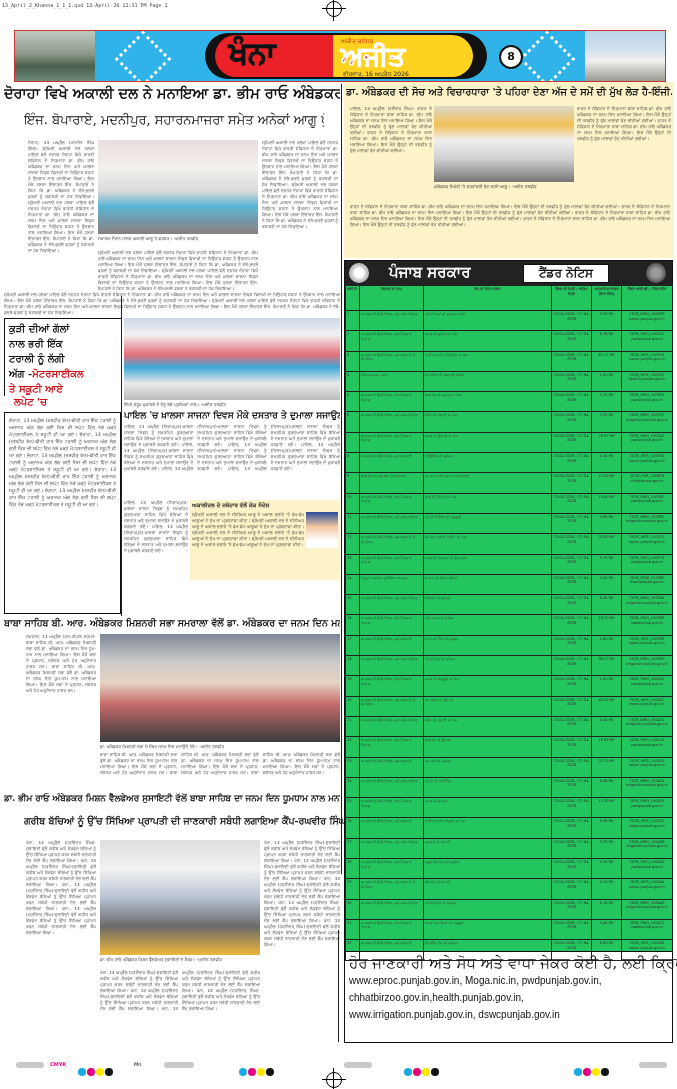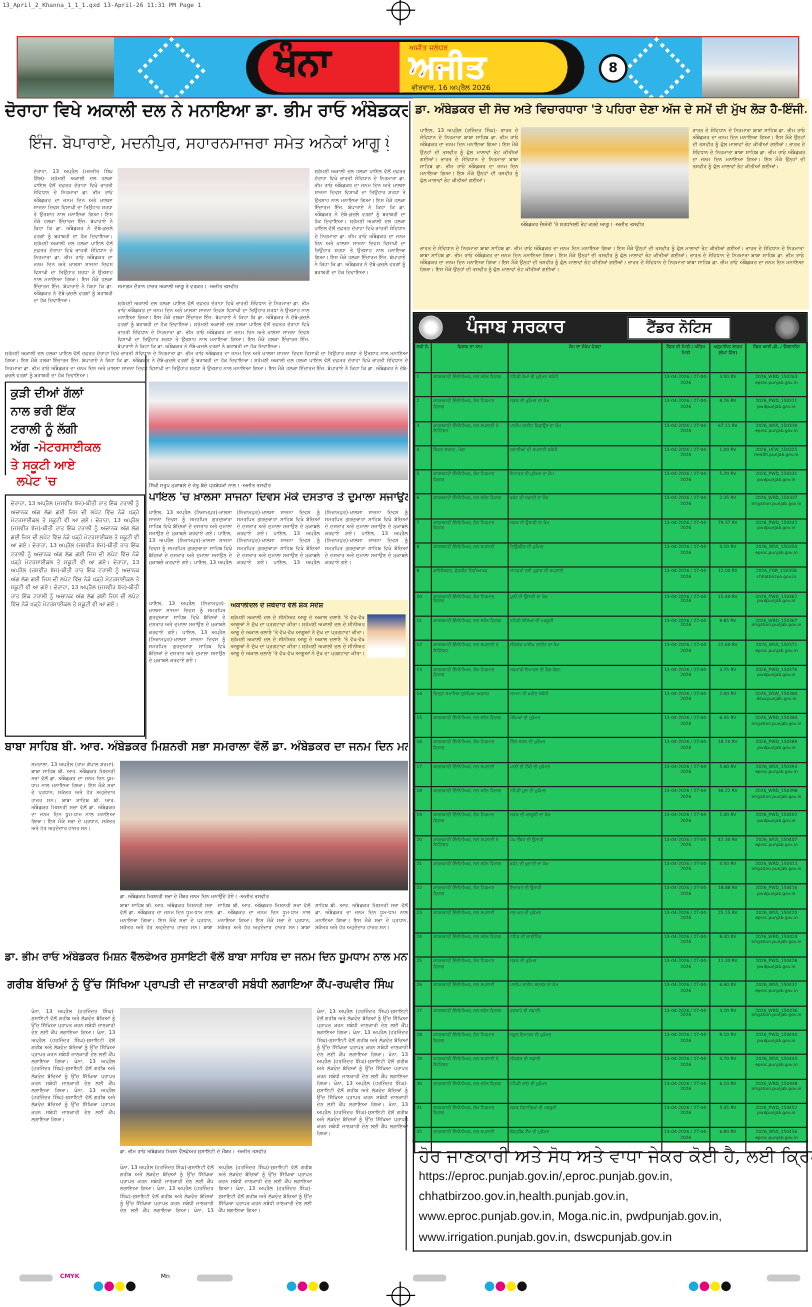--- a/index.html
+++ b/index.html
@@ -377,23 +377,22 @@
           <td style="text-align: center;">13-04-2026 / 27-04-2026</td>
           <td style="text-align: center;">6.80 RV</td>
           <td style="text-align: center;">2026_WSS_150456 eproc.punjab.gov.in</td>
         </tr>
       </tbody>
   </table>
 </div>
 <div class="abs tender-foot">
   <div class="abs tf-punj">ਹੋਰ ਜਾਣਕਾਰੀ ਅਤੇ ਸੋਧ ਅਤੇ ਵਾਧਾ ਜੇਕਰ ਕੋਈ ਹੈ, ਲਈ ਕ੍ਰਿਪਾ ਕਰਕੇ ਪਧਾਰੋ</div>
   <div class="abs tf-links">
-    <div>https://eproc.punjab.gov.in/,eproc.punjab.gov.in,</div>
+    <div>www.eproc.punjab.gov.in, Moga.nic.in, pwdpunjab.gov.in,</div>
     <div>chhatbirzoo.gov.in,health.punjab.gov.in,</div>
-    <div>www.eproc.punjab.gov.in, Moga.nic.in, pwdpunjab.gov.in,</div>
     <div>www.irrigation.punjab.gov.in, dswcpunjab.gov.in</div>
   </div>
 </div>
 
 <div class="abs sidebox">
   <div class="sidebox" style="position:static;border:none;padding:2px 4px;">
     <div class="t">ਕੁੜੀ ਦੀਆਂ ਗੱਲਾਂ</div>
     <div class="t">ਨਾਲ ਭਰੀ ਇੱਕ</div>
     <div class="t">ਟਰਾਲੀ ਨੂੰ ਲੱਗੀ</div>
     <div class="t"><span>ਅੱਗ -</span><span class="red">ਮੋਟਰਸਾਈਕਲ</span></div>
@@ -417,21 +416,21 @@
 <div class="abs txt" style="left:192px;top:512px;width:112px;height:66px;"><span>ਸ਼੍ਰੋਮਣੀ ਅਕਾਲੀ ਦਲ ਦੇ ਸੀਨੀਅਰ ਆਗੂ ਦੇ ਅਕਾਲ ਚਲਾਣੇ 'ਤੇ ਵੱਖ-ਵੱਖ ਆਗੂਆਂ ਨੇ ਦੁੱਖ ਦਾ ਪ੍ਰਗਟਾਵਾ ਕੀਤਾ।</span> <span>ਸ਼੍ਰੋਮਣੀ ਅਕਾਲੀ ਦਲ ਦੇ ਸੀਨੀਅਰ ਆਗੂ ਦੇ ਅਕਾਲ ਚਲਾਣੇ 'ਤੇ ਵੱਖ-ਵੱਖ ਆਗੂਆਂ ਨੇ ਦੁੱਖ ਦਾ ਪ੍ਰਗਟਾਵਾ ਕੀਤਾ।</span> <span>ਸ਼੍ਰੋਮਣੀ ਅਕਾਲੀ ਦਲ ਦੇ ਸੀਨੀਅਰ ਆਗੂ ਦੇ ਅਕਾਲ ਚਲਾਣੇ 'ਤੇ ਵੱਖ-ਵੱਖ ਆਗੂਆਂ ਨੇ ਦੁੱਖ ਦਾ ਪ੍ਰਗਟਾਵਾ ਕੀਤਾ।</span> <span>ਸ਼੍ਰੋਮਣੀ ਅਕਾਲੀ ਦਲ ਦੇ ਸੀਨੀਅਰ ਆਗੂ ਦੇ ਅਕਾਲ ਚਲਾਣੇ 'ਤੇ ਵੱਖ-ਵੱਖ ਆਗੂਆਂ ਨੇ ਦੁੱਖ ਦਾ ਪ੍ਰਗਟਾਵਾ ਕੀਤਾ।</span></div>
 <div class="abs txt" style="left:124px;top:500px;width:64px;height:80px;"><span>ਪਾਇਲ, 13 ਅਪ੍ਰੈਲ (ਨਿਜ਼ਾਮਪੁਰ)-ਖ਼ਾਲਸਾ ਸਾਜਨਾ ਦਿਵਸ ਨੂੰ ਸਮਰਪਿਤ ਗੁਰਦੁਆਰਾ ਸਾਹਿਬ ਵਿਖੇ ਬੱਚਿਆਂ ਦੇ ਦਸਤਾਰ ਅਤੇ ਦੁਮਾਲਾ ਸਜਾਉਣ ਦੇ ਮੁਕਾਬਲੇ ਕਰਵਾਏ ਗਏ।</span> <span>ਪਾਇਲ, 13 ਅਪ੍ਰੈਲ (ਨਿਜ਼ਾਮਪੁਰ)-ਖ਼ਾਲਸਾ ਸਾਜਨਾ ਦਿਵਸ ਨੂੰ ਸਮਰਪਿਤ ਗੁਰਦੁਆਰਾ ਸਾਹਿਬ ਵਿਖੇ ਬੱਚਿਆਂ ਦੇ ਦਸਤਾਰ ਅਤੇ ਦੁਮਾਲਾ ਸਜਾਉਣ ਦੇ ਮੁਕਾਬਲੇ ਕਰਵਾਏ ਗਏ।</span></div>
 
 <div class="abs hl" style="left:4px;top:617px;width:336px;font-size:9.5px;">ਬਾਬਾ ਸਾਹਿਬ ਬੀ. ਆਰ. ਅੰਬੇਡਕਰ ਮਿਸ਼ਨਰੀ ਸਭਾ ਸਮਰਾਲਾ ਵੱਲੋਂ ਡਾ. ਅੰਬੇਡਕਰ ਦਾ ਜਨਮ ਦਿਨ ਮਨਾਇਆ</div>
 <div class="abs txt" style="left:26px;top:634px;width:70px;height:146px;"><span>ਸਮਰਾਲਾ, 13 ਅਪ੍ਰੈਲ (ਰਾਮ ਗੋਪਾਲ ਸ਼ਰਮਾ)-</span> <span>ਬਾਬਾ ਸਾਹਿਬ ਬੀ. ਆਰ. ਅੰਬੇਡਕਰ ਮਿਸ਼ਨਰੀ ਸਭਾ ਵੱਲੋਂ ਡਾ. ਅੰਬੇਡਕਰ ਦਾ ਜਨਮ ਦਿਨ ਧੂਮ-ਧਾਮ ਨਾਲ ਮਨਾਇਆ ਗਿਆ। ਇਸ ਮੌਕੇ ਸਭਾ ਦੇ ਪ੍ਰਧਾਨ, ਸਕੱਤਰ ਅਤੇ ਹੋਰ ਅਹੁਦੇਦਾਰ ਹਾਜ਼ਰ ਸਨ।</span> <span>ਬਾਬਾ ਸਾਹਿਬ ਬੀ. ਆਰ. ਅੰਬੇਡਕਰ ਮਿਸ਼ਨਰੀ ਸਭਾ ਵੱਲੋਂ ਡਾ. ਅੰਬੇਡਕਰ ਦਾ ਜਨਮ ਦਿਨ ਧੂਮ-ਧਾਮ ਨਾਲ ਮਨਾਇਆ ਗਿਆ। ਇਸ ਮੌਕੇ ਸਭਾ ਦੇ ਪ੍ਰਧਾਨ, ਸਕੱਤਰ ਅਤੇ ਹੋਰ ਅਹੁਦੇਦਾਰ ਹਾਜ਼ਰ ਸਨ।</span></div>
 <div class="abs photo" style="left:100px;top:634px;width:240px;height:108px;background:linear-gradient(180deg,#7f8896 0%,#c9c9c9 25%,#e7d4c2 45%,#c56a6a 65%,#3b3b3b 100%);"></div>
 <div class="abs cap" style="left:100px;top:744px;width:240px;height:7px;">ਡਾ. ਅੰਬੇਡਕਰ ਮਿਸ਼ਨਰੀ ਸਭਾ ਦੇ ਮੈਂਬਰ ਜਨਮ ਦਿਨ ਮਨਾਉਂਦੇ ਹੋਏ। -ਅਜੀਤ ਤਸਵੀਰ</div>
 <div class="abs txt" style="left:100px;top:752px;width:240px;height:30px;column-count:3;column-gap:4px;"><span>ਬਾਬਾ ਸਾਹਿਬ ਬੀ. ਆਰ. ਅੰਬੇਡਕਰ ਮਿਸ਼ਨਰੀ ਸਭਾ ਵੱਲੋਂ ਡਾ. ਅੰਬੇਡਕਰ ਦਾ ਜਨਮ ਦਿਨ ਧੂਮ-ਧਾਮ ਨਾਲ ਮਨਾਇਆ ਗਿਆ। ਇਸ ਮੌਕੇ ਸਭਾ ਦੇ ਪ੍ਰਧਾਨ, ਸਕੱਤਰ ਅਤੇ ਹੋਰ ਅਹੁਦੇਦਾਰ ਹਾਜ਼ਰ ਸਨ।</span> <span>ਬਾਬਾ ਸਾਹਿਬ ਬੀ. ਆਰ. ਅੰਬੇਡਕਰ ਮਿਸ਼ਨਰੀ ਸਭਾ ਵੱਲੋਂ ਡਾ. ਅੰਬੇਡਕਰ ਦਾ ਜਨਮ ਦਿਨ ਧੂਮ-ਧਾਮ ਨਾਲ ਮਨਾਇਆ ਗਿਆ। ਇਸ ਮੌਕੇ ਸਭਾ ਦੇ ਪ੍ਰਧਾਨ, ਸਕੱਤਰ ਅਤੇ ਹੋਰ ਅਹੁਦੇਦਾਰ ਹਾਜ਼ਰ ਸਨ।</span> <span>ਬਾਬਾ ਸਾਹਿਬ ਬੀ. ਆਰ. ਅੰਬੇਡਕਰ ਮਿਸ਼ਨਰੀ ਸਭਾ ਵੱਲੋਂ ਡਾ. ਅੰਬੇਡਕਰ ਦਾ ਜਨਮ ਦਿਨ ਧੂਮ-ਧਾਮ ਨਾਲ ਮਨਾਇਆ ਗਿਆ। ਇਸ ਮੌਕੇ ਸਭਾ ਦੇ ਪ੍ਰਧਾਨ, ਸਕੱਤਰ ਅਤੇ ਹੋਰ ਅਹੁਦੇਦਾਰ ਹਾਜ਼ਰ ਸਨ।</span></div>
 
 <div class="abs hl" style="left:4px;top:793px;width:336px;font-size:8.8px;">ਡਾ. ਭੀਮ ਰਾਓ ਅੰਬੇਡਕਰ ਮਿਸ਼ਨ ਵੈੱਲਫੇਅਰ ਸੁਸਾਇਟੀ ਵੱਲੋਂ ਬਾਬਾ ਸਾਹਿਬ ਦਾ ਜਨਮ ਦਿਨ ਧੂਮਧਾਮ ਨਾਲ ਮਨਾਇਆ</div>
-<div class="abs sub" style="left:6px;top:815px;width:334px;font-size:9.5px;font-weight:bold;">ਗਰੀਬ ਬੱਚਿਆਂ ਨੂੰ ਉੱਚ ਸਿੱਖਿਆ ਪ੍ਰਾਪਤੀ ਦੀ ਜਾਣਕਾਰੀ ਸਬੰਧੀ ਲਗਾਇਆ ਕੈਂਪ-ਰਘਵੀਰ ਸਿੰਘ</div>
+<div class="abs sub" style="left:24px;top:815px;width:334px;font-size:9.5px;font-weight:bold;">ਗਰੀਬ ਬੱਚਿਆਂ ਨੂੰ ਉੱਚ ਸਿੱਖਿਆ ਪ੍ਰਾਪਤੀ ਦੀ ਜਾਣਕਾਰੀ ਸਬੰਧੀ ਲਗਾਇਆ ਕੈਂਪ-ਰਘਵੀਰ ਸਿੰਘ</div>
 <div class="abs txt" style="left:26px;top:840px;width:70px;height:200px;"><span>ਖੰਨਾ, 13 ਅਪ੍ਰੈਲ (ਹਰਜਿੰਦਰ ਸਿੰਘ)-ਸੁਸਾਇਟੀ ਵੱਲੋਂ ਗਰੀਬ ਅਤੇ ਲੋੜਵੰਦ ਬੱਚਿਆਂ ਨੂੰ ਉੱਚ ਸਿੱਖਿਆ ਪ੍ਰਾਪਤ ਕਰਨ ਸਬੰਧੀ ਜਾਣਕਾਰੀ ਦੇਣ ਲਈ ਕੈਂਪ ਲਗਾਇਆ ਗਿਆ।</span> <span>ਖੰਨਾ, 13 ਅਪ੍ਰੈਲ (ਹਰਜਿੰਦਰ ਸਿੰਘ)-ਸੁਸਾਇਟੀ ਵੱਲੋਂ ਗਰੀਬ ਅਤੇ ਲੋੜਵੰਦ ਬੱਚਿਆਂ ਨੂੰ ਉੱਚ ਸਿੱਖਿਆ ਪ੍ਰਾਪਤ ਕਰਨ ਸਬੰਧੀ ਜਾਣਕਾਰੀ ਦੇਣ ਲਈ ਕੈਂਪ ਲਗਾਇਆ ਗਿਆ।</span> <span>ਖੰਨਾ, 13 ਅਪ੍ਰੈਲ (ਹਰਜਿੰਦਰ ਸਿੰਘ)-ਸੁਸਾਇਟੀ ਵੱਲੋਂ ਗਰੀਬ ਅਤੇ ਲੋੜਵੰਦ ਬੱਚਿਆਂ ਨੂੰ ਉੱਚ ਸਿੱਖਿਆ ਪ੍ਰਾਪਤ ਕਰਨ ਸਬੰਧੀ ਜਾਣਕਾਰੀ ਦੇਣ ਲਈ ਕੈਂਪ ਲਗਾਇਆ ਗਿਆ।</span> <span>ਖੰਨਾ, 13 ਅਪ੍ਰੈਲ (ਹਰਜਿੰਦਰ ਸਿੰਘ)-ਸੁਸਾਇਟੀ ਵੱਲੋਂ ਗਰੀਬ ਅਤੇ ਲੋੜਵੰਦ ਬੱਚਿਆਂ ਨੂੰ ਉੱਚ ਸਿੱਖਿਆ ਪ੍ਰਾਪਤ ਕਰਨ ਸਬੰਧੀ ਜਾਣਕਾਰੀ ਦੇਣ ਲਈ ਕੈਂਪ ਲਗਾਇਆ ਗਿਆ।</span></div>
 <div class="abs photo" style="left:100px;top:840px;width:160px;height:115px;background:linear-gradient(180deg,#dedede 0%,#f2f2f2 25%,#b9c3d3 50%,#6a6a6a 75%,#efb63a 100%);"></div>
 <div class="abs cap" style="left:100px;top:957px;width:160px;height:12px;">ਡਾ. ਭੀਮ ਰਾਓ ਅੰਬੇਡਕਰ ਮਿਸ਼ਨ ਵੈੱਲਫੇਅਰ ਸੁਸਾਇਟੀ ਦੇ ਮੈਂਬਰ। -ਅਜੀਤ ਤਸਵੀਰ</div>
 <div class="abs txt" style="left:100px;top:970px;width:160px;height:70px;column-count:2;column-gap:4px;"><span>ਖੰਨਾ, 13 ਅਪ੍ਰੈਲ (ਹਰਜਿੰਦਰ ਸਿੰਘ)-ਸੁਸਾਇਟੀ ਵੱਲੋਂ ਗਰੀਬ ਅਤੇ ਲੋੜਵੰਦ ਬੱਚਿਆਂ ਨੂੰ ਉੱਚ ਸਿੱਖਿਆ ਪ੍ਰਾਪਤ ਕਰਨ ਸਬੰਧੀ ਜਾਣਕਾਰੀ ਦੇਣ ਲਈ ਕੈਂਪ ਲਗਾਇਆ ਗਿਆ।</span> <span>ਖੰਨਾ, 13 ਅਪ੍ਰੈਲ (ਹਰਜਿੰਦਰ ਸਿੰਘ)-ਸੁਸਾਇਟੀ ਵੱਲੋਂ ਗਰੀਬ ਅਤੇ ਲੋੜਵੰਦ ਬੱਚਿਆਂ ਨੂੰ ਉੱਚ ਸਿੱਖਿਆ ਪ੍ਰਾਪਤ ਕਰਨ ਸਬੰਧੀ ਜਾਣਕਾਰੀ ਦੇਣ ਲਈ ਕੈਂਪ ਲਗਾਇਆ ਗਿਆ।</span> <span>ਖੰਨਾ, 13 ਅਪ੍ਰੈਲ (ਹਰਜਿੰਦਰ ਸਿੰਘ)-ਸੁਸਾਇਟੀ ਵੱਲੋਂ ਗਰੀਬ ਅਤੇ ਲੋੜਵੰਦ ਬੱਚਿਆਂ ਨੂੰ ਉੱਚ ਸਿੱਖਿਆ ਪ੍ਰਾਪਤ ਕਰਨ ਸਬੰਧੀ ਜਾਣਕਾਰੀ ਦੇਣ ਲਈ ਕੈਂਪ ਲਗਾਇਆ ਗਿਆ।</span> <span>ਖੰਨਾ, 13 ਅਪ੍ਰੈਲ (ਹਰਜਿੰਦਰ ਸਿੰਘ)-ਸੁਸਾਇਟੀ ਵੱਲੋਂ ਗਰੀਬ ਅਤੇ ਲੋੜਵੰਦ ਬੱਚਿਆਂ ਨੂੰ ਉੱਚ ਸਿੱਖਿਆ ਪ੍ਰਾਪਤ ਕਰਨ ਸਬੰਧੀ ਜਾਣਕਾਰੀ ਦੇਣ ਲਈ ਕੈਂਪ ਲਗਾਇਆ ਗਿਆ।</span></div>
 <div class="abs txt" style="left:264px;top:840px;width:76px;height:200px;"><span>ਖੰਨਾ, 13 ਅਪ੍ਰੈਲ (ਹਰਜਿੰਦਰ ਸਿੰਘ)-ਸੁਸਾਇਟੀ ਵੱਲੋਂ ਗਰੀਬ ਅਤੇ ਲੋੜਵੰਦ ਬੱਚਿਆਂ ਨੂੰ ਉੱਚ ਸਿੱਖਿਆ ਪ੍ਰਾਪਤ ਕਰਨ ਸਬੰਧੀ ਜਾਣਕਾਰੀ ਦੇਣ ਲਈ ਕੈਂਪ ਲਗਾਇਆ ਗਿਆ।</span> <span>ਖੰਨਾ, 13 ਅਪ੍ਰੈਲ (ਹਰਜਿੰਦਰ ਸਿੰਘ)-ਸੁਸਾਇਟੀ ਵੱਲੋਂ ਗਰੀਬ ਅਤੇ ਲੋੜਵੰਦ ਬੱਚਿਆਂ ਨੂੰ ਉੱਚ ਸਿੱਖਿਆ ਪ੍ਰਾਪਤ ਕਰਨ ਸਬੰਧੀ ਜਾਣਕਾਰੀ ਦੇਣ ਲਈ ਕੈਂਪ ਲਗਾਇਆ ਗਿਆ।</span> <span>ਖੰਨਾ, 13 ਅਪ੍ਰੈਲ (ਹਰਜਿੰਦਰ ਸਿੰਘ)-ਸੁਸਾਇਟੀ ਵੱਲੋਂ ਗਰੀਬ ਅਤੇ ਲੋੜਵੰਦ ਬੱਚਿਆਂ ਨੂੰ ਉੱਚ ਸਿੱਖਿਆ ਪ੍ਰਾਪਤ ਕਰਨ ਸਬੰਧੀ ਜਾਣਕਾਰੀ ਦੇਣ ਲਈ ਕੈਂਪ ਲਗਾਇਆ ਗਿਆ।</span> <span>ਖੰਨਾ, 13 ਅਪ੍ਰੈਲ (ਹਰਜਿੰਦਰ ਸਿੰਘ)-ਸੁਸਾਇਟੀ ਵੱਲੋਂ ਗਰੀਬ ਅਤੇ ਲੋੜਵੰਦ ਬੱਚਿਆਂ ਨੂੰ ਉੱਚ ਸਿੱਖਿਆ ਪ੍ਰਾਪਤ ਕਰਨ ਸਬੰਧੀ ਜਾਣਕਾਰੀ ਦੇਣ ਲਈ ਕੈਂਪ ਲਗਾਇਆ ਗਿਆ।</span> <span>ਖੰਨਾ, 13 ਅਪ੍ਰੈਲ (ਹਰਜਿੰਦਰ ਸਿੰਘ)-ਸੁਸਾਇਟੀ ਵੱਲੋਂ ਗਰੀਬ ਅਤੇ ਲੋੜਵੰਦ ਬੱਚਿਆਂ ਨੂੰ ਉੱਚ ਸਿੱਖਿਆ ਪ੍ਰਾਪਤ ਕਰਨ ਸਬੰਧੀ ਜਾਣਕਾਰੀ ਦੇਣ ਲਈ ਕੈਂਪ ਲਗਾਇਆ ਗਿਆ।</span></div>
 <div class="abs rule-v" style="left:338px;top:930px;height:112px;"></div>
 
 <div class="abs colorbar" style="left:14px;top:1062px;width:660px;">
   <span class="abs" style="left:2px;top:0;width:28px;height:6px;background:#c9c9c9;border-radius:3px;"></span>
   <span class="abs" style="left:36px;top:-1px;font-size:5px;color:#e6007e;font-weight:bold;">CMYK</span>

